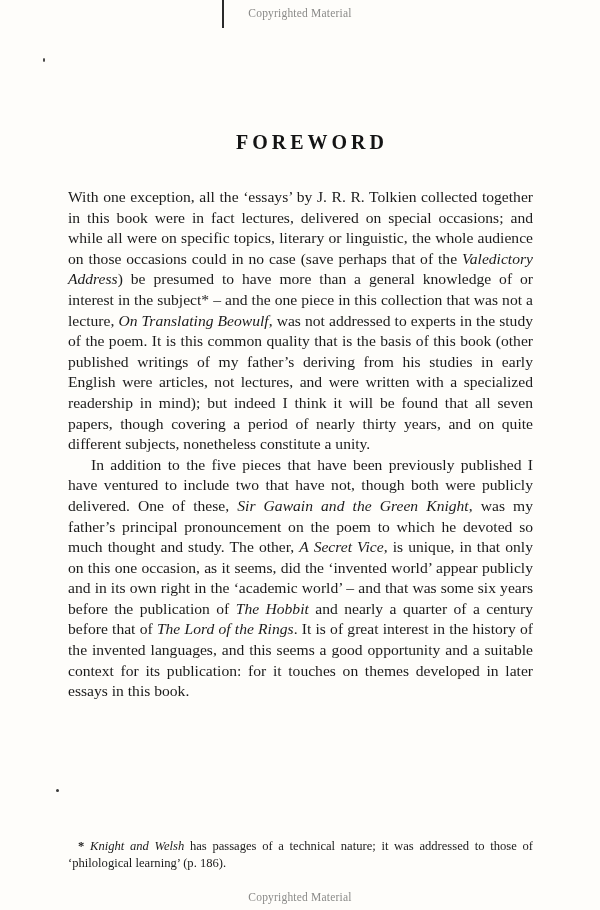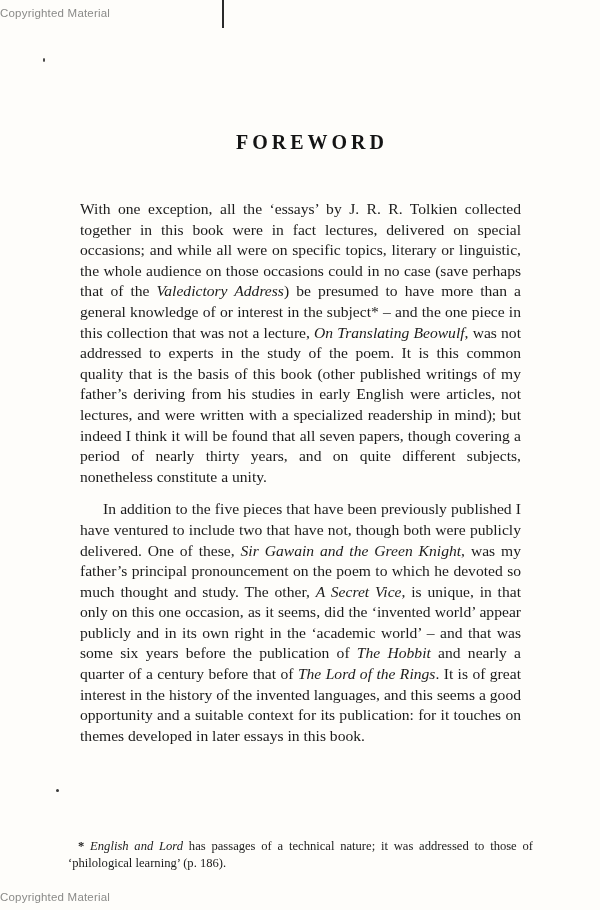--- a/index.html
+++ b/index.html
@@ -9,21 +9,22 @@
     background: #fefdfa;
     position: relative;
     overflow: hidden;
     font-family: "Liberation Serif", serif;
     color: #1b1b1b;
   }
   .copyright {
     position: absolute;
     left: 0;
     width: 100%;
-    font-family: Liberation Sans, sans-serif;
+    text-align: center;
+    font-family: Liberation Serif, serif;
     font-size: 11.5px;
     color: #8a8a88;
     letter-spacing: 0.2px;
   }
   .copyright.top { top: 7px; }
   .copyright.bottom { bottom: 7px; }
   .scan-line {
     position: absolute;
     top: 0;
     left: 222px;
@@ -53,21 +54,21 @@
   .body-text {
     position: absolute;
     top: 187px;
     left: 68px;
     width: 465px;
     font-size: 15.6px;
     line-height: 20.6px;
     text-align: justify;
     color: #1b1b1b;
   }
-  .para { margin: 12px; }
+  .para { margin: 0; }
   .para.indent { text-indent: 23px; }
   .it { font-style: italic; }
   .bd { font-weight: bold; }
   .footnote {
     position: absolute;
     left: 68px;
     width: 465px;
     top: 838px;
     font-size: 12.6px;
     line-height: 16.5px;
@@ -85,15 +86,15 @@
 <div class="speck a"></div>
 <div class="speck b"></div>
 
 <h1 class="title">FOREWORD</h1>
 
 <div class="body-text">
     <p class="para"><span>With one exception, all the ‘essays’ by J. R. R. Tolkien collected together in this book were in fact lectures, delivered on special occasions; and while all were on specific topics, literary or linguistic, the whole audience on those occasions could in no case (save perhaps that of the </span><span class="it">Valedictory Address</span><span>) be presumed to have more than a general knowledge of or interest in the subject* – and the one piece in this collection that was not a lecture, </span><span class="it">On Translating Beowulf</span><span>, was not addressed to experts in the study of the poem. It is this common quality that is the basis of this book (other published writings of my father’s deriving from his studies in early English were articles, not lectures, and were written with a specialized readership in mind); but indeed I think it will be found that all seven papers, though covering a period of nearly thirty years, and on quite different subjects, nonetheless constitute a unity.</span></p>
     <p class="para indent"><span>In addition to the five pieces that have been previously published I have ventured to include two that have not, though both were publicly delivered. One of these, </span><span class="it">Sir Gawain and the Green Knight</span><span>, was my father’s principal pronouncement on the poem to which he devoted so much thought and study. The other, </span><span class="it">A Secret Vice</span><span>, is unique, in that only on this one occasion, as it seems, did the ‘invented world’ appear publicly and in its own right in the ‘academic world’ – and that was some six years before the publication of </span><span class="it">The Hobbit</span><span> and nearly a quarter of a century before that of </span><span class="it">The Lord of the Rings</span><span>. It is of great interest in the history of the invented languages, and this seems a good opportunity and a suitable context for its publication: for it touches on themes developed in later essays in this book.</span></p>
   </div>
 
-<div class="footnote"><span class="bd">* </span><span class="it">English and Lord</span><span> has passages of a technical nature; it was addressed to those of ‘philological learning’ (p. 186).</span></div>
+<div class="footnote"><span class="bd">* </span><span class="it">Knight and Welsh</span><span> has passages of a technical nature; it was addressed to those of ‘philological learning’ (p. 186).</span></div>
 
 <div class="copyright bottom">Copyrighted Material</div>
 
 </body></html>

